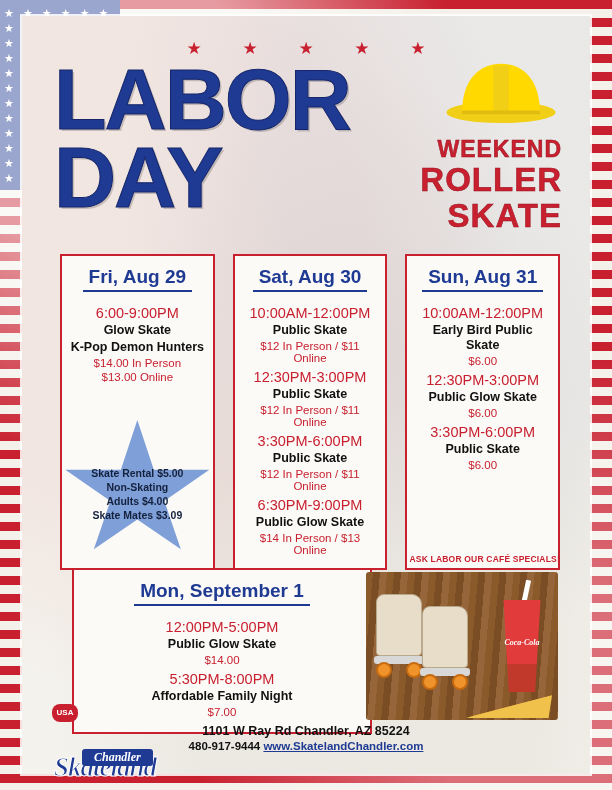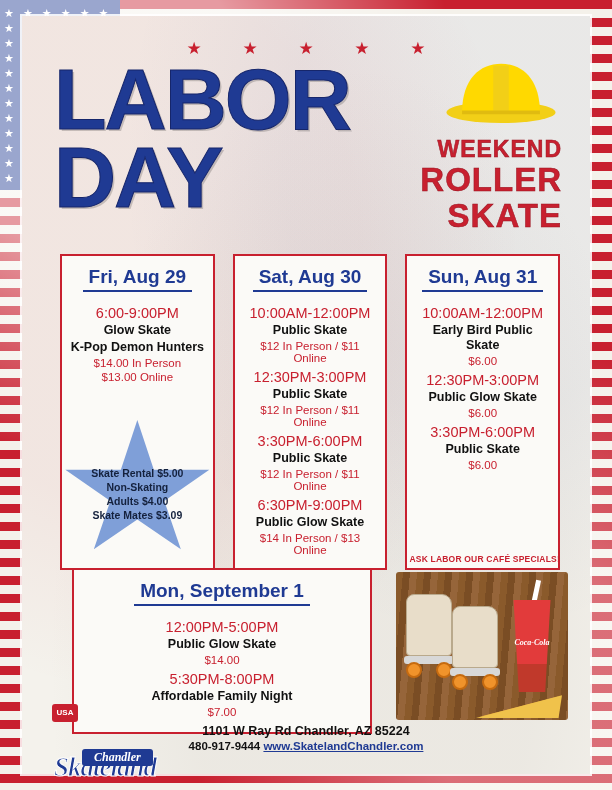--- a/index.html
+++ b/index.html
@@ -139,21 +139,21 @@
   .mon-card {
     position:absolute; left:50px; top:552px; width:300px;
     background:#fbfaf7; border:2px solid #c8202f;
     padding:10px 8px 14px; text-align:center;
   }
   .cafe-note {
     position:absolute; right:30px; top:538px;
     font-size:8.5px; font-weight:bold; color:#c8202f; letter-spacing:.2px;
   }
   .photo {
-    position:absolute; right:22px; top:556px; width:172px; height:148px;
+    position:absolute; right:32px; top:556px; width:192px; height:148px;
     overflow:hidden;
   }
   .wood {
     position:absolute; inset:0;
     background:
       repeating-linear-gradient(95deg, #8a5a2b 0 7px, #7a4d24 7px 14px, #96653a 14px 21px);
     border-radius:3px;
   }
   .skate { position:absolute; }
   .skate .boot {
@@ -201,21 +201,21 @@
   }
   .addr { font-size:12.5px; font-weight:bold; color:#111; }
   .phone { font-size:11.5px; font-weight:bold; color:#111; margin-top:2px; }
   .phone a, .weblink { color:#1f3a93; text-decoration:underline; }
   .logo {
     position:absolute; left:26px; bottom:20px; width:140px; height:52px;
   }
   .logo-usa {
     position:absolute; left:4px; top:2px; width:26px; height:18px;
     background:#c8202f; color:#fff; font-size:8px; font-weight:bold;
-    text-align:center; line-height:18px; border-radius:3px;
+    text-align:center; line-height:18px; border-radius:8px;
   }
   .logo-main {
     position:absolute; left:6px; top:10px;
     font-family:"Liberation Serif", serif;
     font-style:italic; font-weight:bold;
     font-size:27px; color:#1f3a93;
     -webkit-text-stroke:1px #fff;
     letter-spacing:-1px;
     margin-top:40px;
   }

